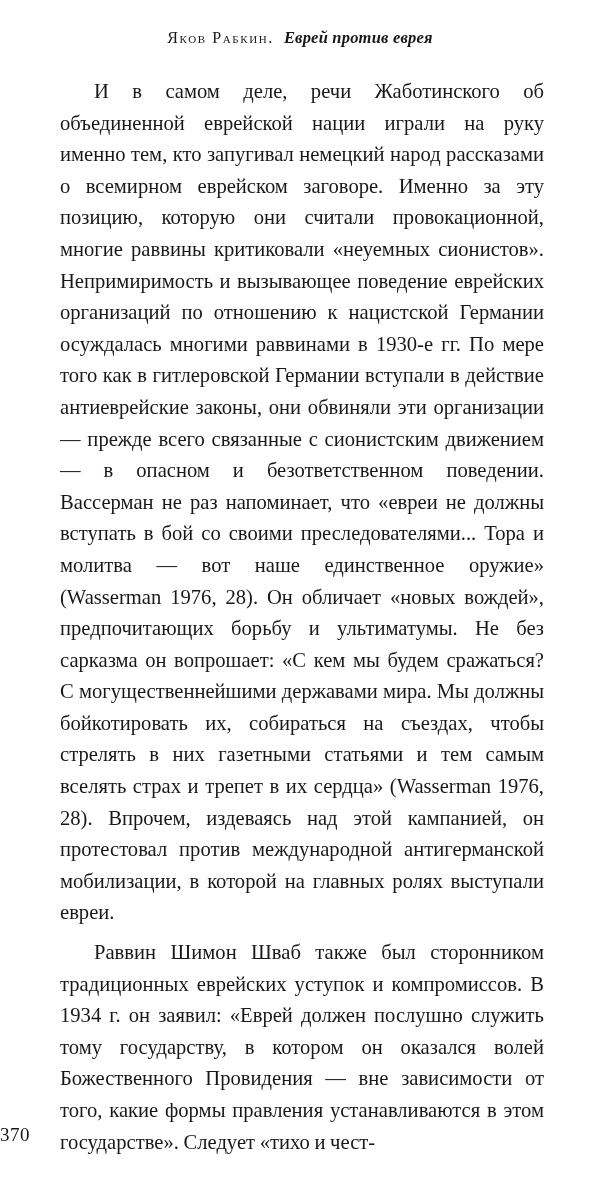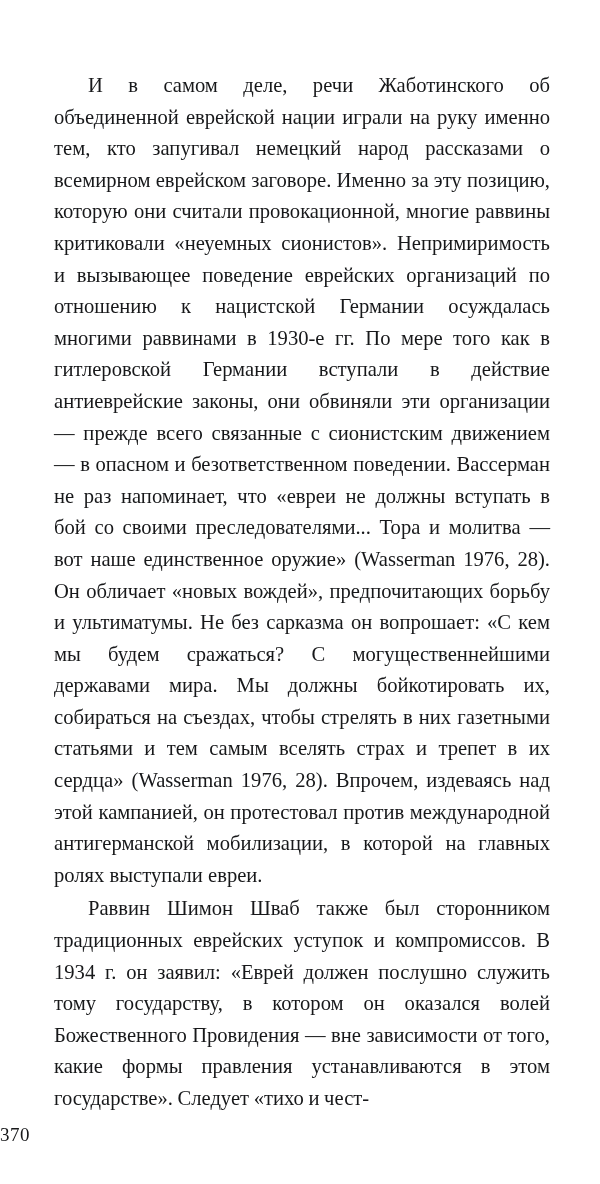--- a/index.html
+++ b/index.html
@@ -52,40 +52,43 @@
     top: 68px;
     left: 52px;
     width: 500px;
     font-size: 20.6px;
     line-height: 31.6px;
     text-align: justify;
     text-justify: inter-word;
     hyphens: manual;
   }
   .body-text p {
-    margin: 2px;
+    margin: 8px;
     text-indent: 34px;
   }
   .body-text p.tight {
     word-spacing: -0.5px;
   }
   .folio {
     position: absolute;
     bottom: 38px;
     left: 0;
     width: 600px;
     font-size: 19px;
     letter-spacing: 0.5px;
   }
 </style>
 </head>
 <body>
 
 <div class="page">
 
+  <div class="running-head">
+    <span class="author">Яков Рабкин.</span><span class="sep"></span><span class="title">Еврей против еврея</span>
+  </div>
 
   <div class="body-text">
     <p>И в самом деле, речи Жаботинского об объединенной еврейской нации играли на руку именно тем, кто запугивал немецкий народ рассказами о всемирном еврейском заговоре. Именно за эту позицию, которую они считали провокационной, многие раввины критиковали «неуемных сионистов». Непримиримость и вызывающее поведение еврейских организаций по отношению к нацистской Германии осуждалась многими раввинами в 1930-е гг. По мере того как в гитлеровской Германии вступали в действие антиеврейские законы, они обвиняли эти организации — прежде всего связанные с сионистским движением — в опасном и безответственном поведении. Вассерман не раз напоминает, что «евреи не должны вступать в бой со своими преследователями... Тора и молитва — вот наше единственное оружие» (Wasserman 1976, 28). Он обличает «новых вождей», предпочитающих борьбу и ультиматумы. Не без сарказма он вопрошает: «С кем мы будем сражаться? С могущественнейшими державами мира. Мы должны бойкотировать их, собираться на съездах, чтобы стрелять в них газетными статьями и тем самым вселять страх и трепет в их сердца» (Wasserman 1976, 28). Впрочем, издеваясь над этой кампанией, он протестовал против международной антигерманской мобилизации, в которой на главных ролях выступали евреи.</p>
     <p class="tight">Раввин Шимон Шваб также был сторонником традиционных еврейских уступок и компромиссов. В 1934 г. он заявил: «Еврей должен послушно служить тому государству, в котором он оказался волей Божественного Провидения — вне зависимости от того, какие формы правления устанавливаются в этом государстве». Следует «тихо и чест-</p>
   </div>
 
   <div class="folio">370</div>
 
 </div>
 

